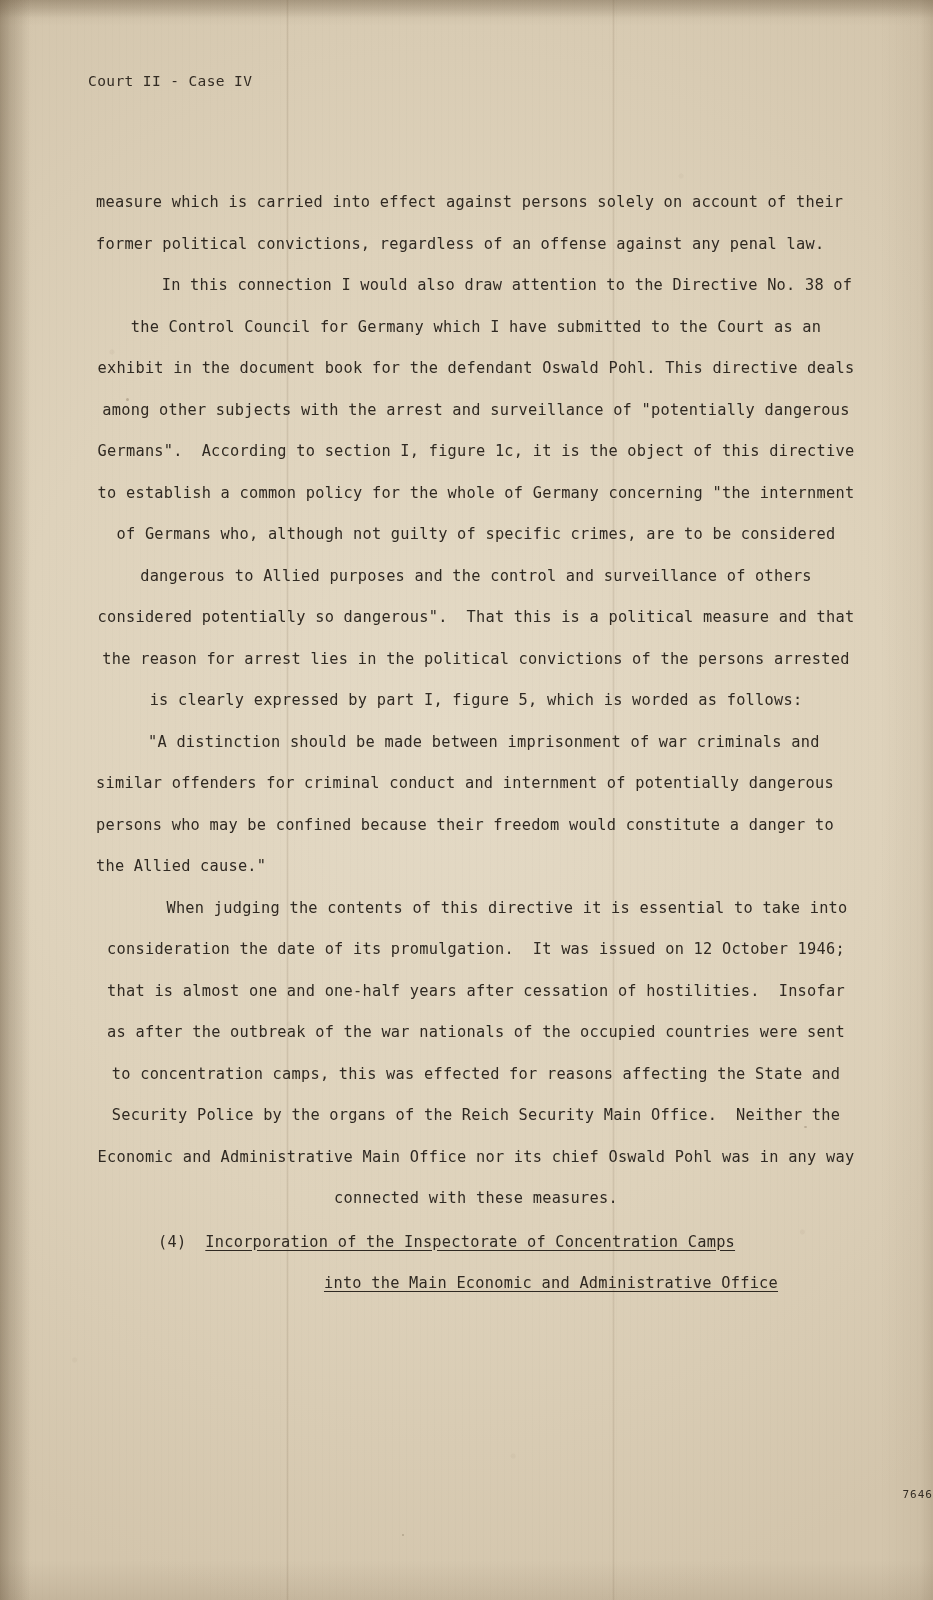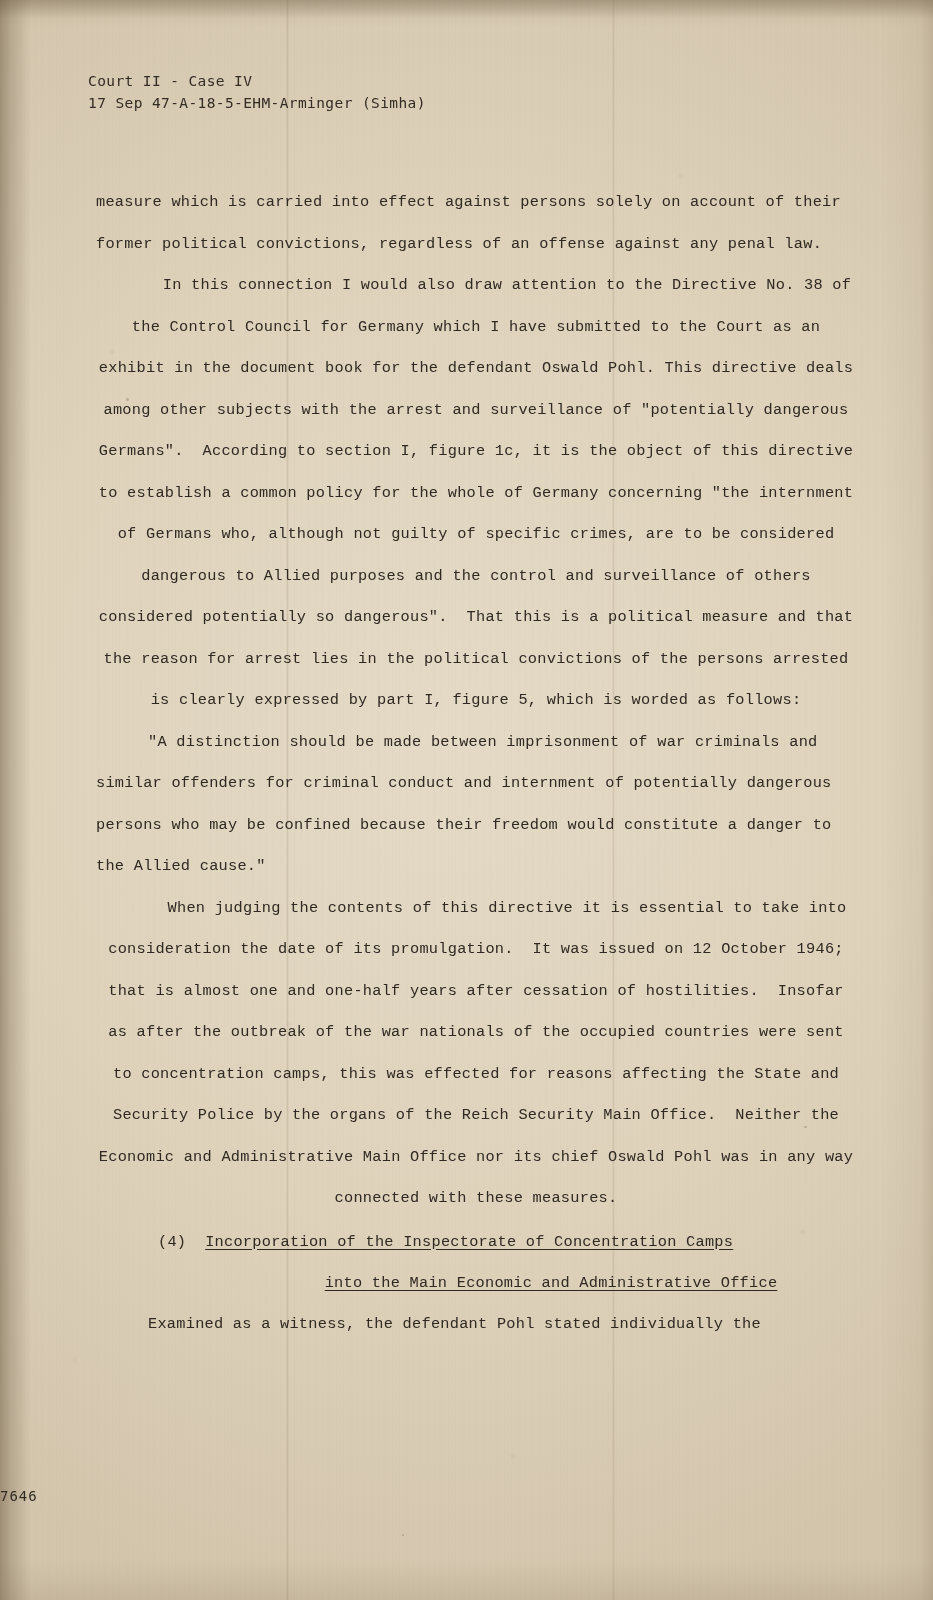--- a/index.html
+++ b/index.html
@@ -94,54 +94,52 @@
     width: 760px;
     font-size: 15.3px;
     line-height: 41.5px;
     letter-spacing: 0.25px;
     color: #2f2922;
     text-align: left;
   }
   .para {
     margin: 0;
     white-space: pre-wrap;
-    font-family: Liberation Mono, monospace;
   }
   .indent {
     text-indent: 62px;
     text-align: center;
   }
   .quote-indent {
     text-indent: 52px;
   }
   .heading-block {
     margin-top: 2px;
     line-height: 41px;
-    font-family: Liberation Mono, monospace;
   }
   .heading-line-1 {
     padding-left: 62px;
     white-space: pre;
   }
   .heading-line-2 {
     padding-left: 150px;
     white-space: pre;
     text-align: center;
   }
   .u {
     text-decoration: underline;
     text-underline-offset: 3px;
   }
   .page-number {
     position: absolute;
     left: 0;
     right: 0;
     top: 1488px;
-    text-align: left;
-    font-size: 14px;
+    text-align: right;
+    font-size: 11px;
     letter-spacing: 1px;
     color: #322b23;
   }
   .speck {
     position: absolute;
     background: rgba(90,72,50,0.28);
     border-radius: 50%;
     pointer-events: none;
   }
 </style>
@@ -156,37 +154,35 @@
   <div class="fold" style="left:612px"></div>
   <div class="grain"></div>
 
   <div class="speck" style="left:126px; top:398px; width:3px; height:3px;"></div>
   <div class="speck" style="left:640px; top:240px; width:2px; height:2px;"></div>
   <div class="speck" style="left:804px; top:1126px; width:3px; height:2px;"></div>
   <div class="speck" style="left:402px; top:1534px; width:2px; height:2px;"></div>
 
   <div class="header">
     <div>Court II - Case IV</div>
-    <div>17 Sep 47-A-18-5-EHM-Arminger (Simha)</div>
   </div>
 
   <div class="body-text">
 
     <p class="para">measure which is carried into effect against persons solely on account of their former political convictions, regardless of an offense against any penal law.</p>
 
     <p class="para indent">In this connection I would also draw attention to the Directive No. 38 of the Control Council for Germany which I have submitted to the Court as an exhibit in the document book for the defendant Oswald Pohl. This directive deals among other subjects with the arrest and surveillance of "potentially dangerous Germans".  According to section I, figure 1c, it is the object of this directive to establish a common policy for the whole of Germany concerning "the internment of Germans who, although not guilty of specific crimes, are to be considered dangerous to Allied purposes and the control and surveillance of others considered potentially so dangerous".  That this is a political measure and that the reason for arrest lies in the political convictions of the persons arrested is clearly expressed by part I, figure 5, which is worded as follows:</p>
 
     <p class="para quote-indent">"A distinction should be made between imprisonment of war criminals and similar offenders for criminal conduct and internment of potentially dangerous persons who may be confined because their freedom would constitute a danger to the Allied cause."</p>
 
     <p class="para indent">When judging the contents of this directive it is essential to take into consideration the date of its promulgation.  It was issued on 12 October 1946; that is almost one and one-half years after cessation of hostilities.  Insofar as after the outbreak of the war nationals of the occupied countries were sent to concentration camps, this was effected for reasons affecting the State and Security Police by the organs of the Reich Security Main Office.  Neither the Economic and Administrative Main Office nor its chief Oswald Pohl was in any way connected with these measures.</p>
 
     <div class="heading-block">
       <div class="heading-line-1"><span>(4)</span>  <span class="u">Incorporation of the Inspectorate of Concentration Camps</span></div>
       <div class="heading-line-2"><span class="u">into the Main Economic and Administrative Office</span></div>
     </div>
 
-    <p class="para quote-indent">Examined as a witness, the defendant Pohl stated individually the</p>
 
   </div>
 
   <div class="page-number">7646</div>
 
 </div>
 
 </body></html>

